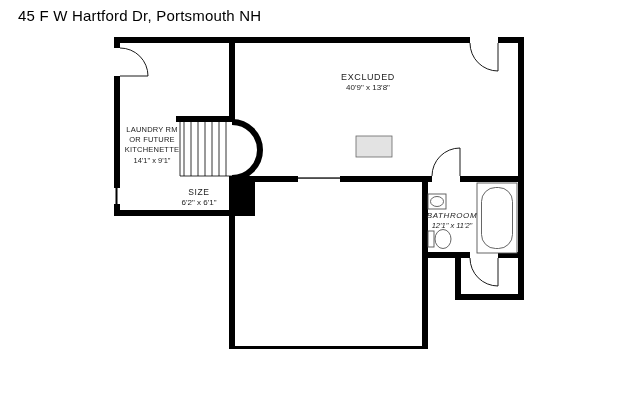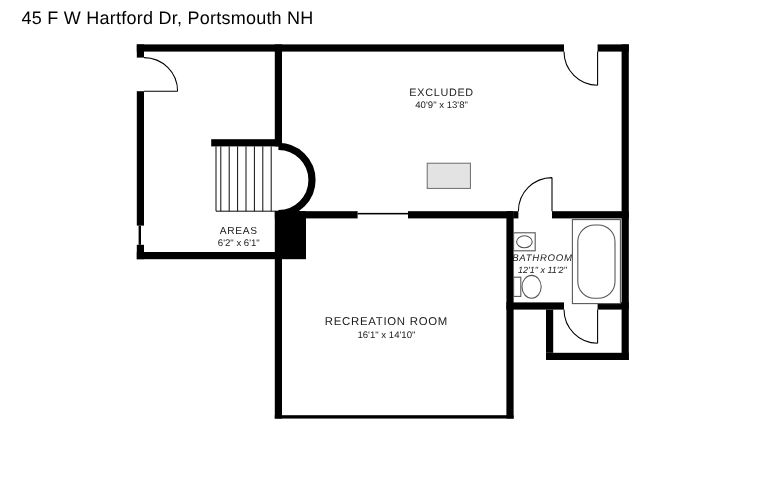--- a/index.html
+++ b/index.html
@@ -127,35 +127,37 @@
     </g>
 
     <rect x="356" y="136" width="36" height="21" fill="#e3e3e3" stroke="#666" stroke-width="0.8"></rect>
   </svg>
 
   <div class="room-label" id="lbl-storage">
     <div class="room-name">EXCLUDED</div>
     <div class="room-dims">40'9" x 13'8"</div>
   </div>
 
+  <div class="room-label" id="lbl-laundry">
+    <div class="ln">LAUNDRY RM</div>
+    <div class="ln">OR FUTURE</div>
+    <div class="ln">KITCHENETTE</div>
+    <div class="room-dims">14'1" x 9'1"</div>
+  </div>
 
   <div class="room-label" id="lbl-hall">
-    <div class="room-name">AREAS</div>
+    <div class="room-name">SIZE</div>
     <div class="room-dims">6'2" x 6'1"</div>
   </div>
 
   <div class="room-label" id="lbl-bathroom">
     <div class="room-name">BATHROOM</div>
     <div class="room-dims">12'1" x 11'2"</div>
   </div>
 
-  <div class="room-label" id="lbl-rec">
-    <div class="room-name">RECREATION ROOM</div>
-    <div class="room-dims">16'1" x 14'10"</div>
-  </div>
 
   <div class="footer">
     <div class="footer-l1">GROSS INTERNAL AREA</div>
     <div class="footer-l2">TOTAL: 3,144 sq ft</div>
     <div class="footer-l3">BASEMENT: 568 sq ft, FIRST FLOOR: 1,319 sq ft, SECOND FLOOR: 1,257 sq ft</div>
     <div class="footer-l4">EXCLUDED AREAS: GARAGE: 726 sq ft, STORAGE: 431 sq ft</div>
     <div class="footer-l5">SIZE AND DIMENSIONS ARE APPROXIMATE. ACTUAL MAY VARY</div>
   </div>
 
   <div class="floor-tag">BASEMENT</div>

